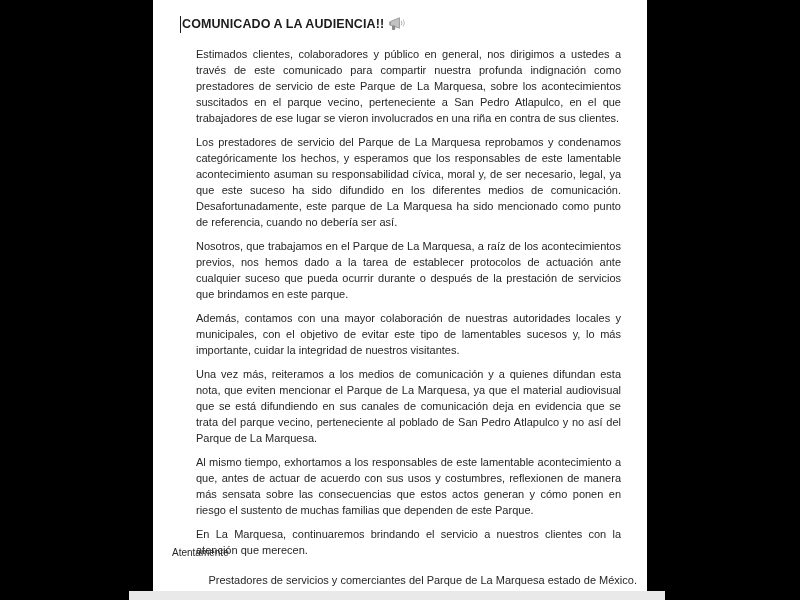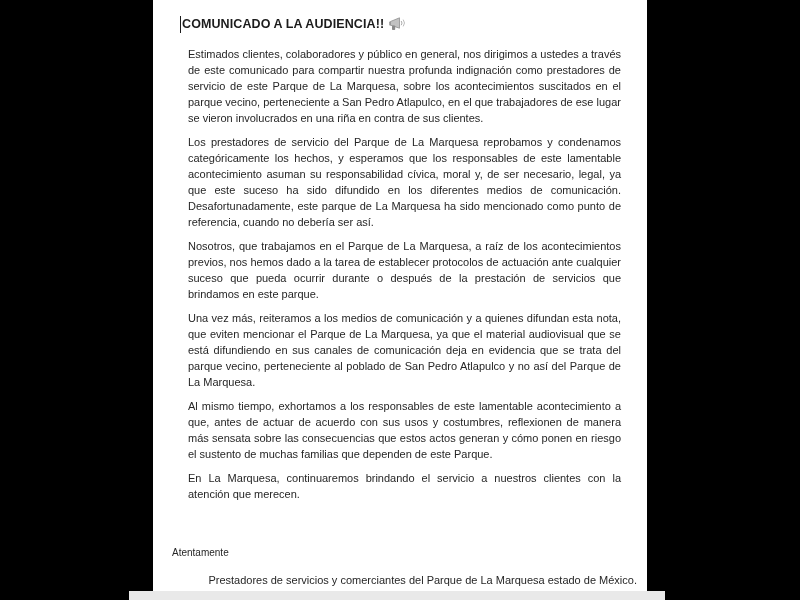--- a/index.html
+++ b/index.html
@@ -55,21 +55,21 @@
   .title-icon {
     margin-left: 5px;
     display: inline-block;
     line-height: 0;
   }
   .body-par {
     font-size: 11px;
     line-height: 16px;
     color: #262626;
     text-align: justify;
-    margin: 0 0 8px 8px;
+    margin: 0 0 8px 16px;
   }
   .closing {
     position: absolute;
     left: 19px;
     right: 26px;
     top: 545px;
     text-align: left;
     font-size: 10px;
     line-height: 16px;
     color: #262626;
@@ -112,20 +112,21 @@
             <rect x="0.2" y="4.6" width="1.8" height="3.8" rx="0.6" fill="#9a9a9a"></rect>
             <path d="M12.2,4 q1.6,2.1 0,4.2" fill="none" stroke="#aaaaaa" stroke-width="1"></path>
             <path d="M14.2,2.6 q2.6,3.4 0,6.8" fill="none" stroke="#bbbbbb" stroke-width="1"></path>
           </svg>
         </span>
       </div>
 
       <p class="body-par">Estimados clientes, colaboradores y público en general, nos dirigimos a ustedes a través de este comunicado para compartir nuestra profunda indignación como prestadores de servicio de este Parque de La Marquesa, sobre los acontecimientos suscitados en el parque vecino, perteneciente a San Pedro Atlapulco, en el que trabajadores de ese lugar se vieron involucrados en una riña en contra de sus clientes.</p>
       <p class="body-par">Los prestadores de servicio del Parque de La Marquesa reprobamos y condenamos categóricamente los hechos, y esperamos que los responsables de este lamentable acontecimiento asuman su responsabilidad cívica, moral y, de ser necesario, legal, ya que este suceso ha sido difundido en los diferentes medios de comunicación. Desafortunadamente, este parque de La Marquesa ha sido mencionado como punto de referencia, cuando no debería ser así.</p>
       <p class="body-par">Nosotros, que trabajamos en el Parque de La Marquesa, a raíz de los acontecimientos previos, nos hemos dado a la tarea de establecer protocolos de actuación ante cualquier suceso que pueda ocurrir durante o después de la prestación de servicios que brindamos en este parque.</p>
+      <p class="body-par">Además, contamos con una mayor colaboración de nuestras autoridades locales y municipales, con el objetivo de evitar este tipo de lamentables sucesos y, lo más importante, cuidar la integridad de nuestros visitantes.</p>
       <p class="body-par">Una vez más, reiteramos a los medios de comunicación y a quienes difundan esta nota, que eviten mencionar el Parque de La Marquesa, ya que el material audiovisual que se está difundiendo en sus canales de comunicación deja en evidencia que se trata del parque vecino, perteneciente al poblado de San Pedro Atlapulco y no así del Parque de La Marquesa.</p>
       <p class="body-par">Al mismo tiempo, exhortamos a los responsables de este lamentable acontecimiento a que, antes de actuar de acuerdo con sus usos y costumbres, reflexionen de manera más sensata sobre las consecuencias que estos actos generan y cómo ponen en riesgo el sustento de muchas familias que dependen de este Parque.</p>
       <p class="body-par">En La Marquesa, continuaremos brindando el servicio a nuestros clientes con la atención que merecen.</p>
 
       <div class="closing">Atentamente</div>
 
       <div class="signature">Prestadores de servicios y comerciantes del Parque de La Marquesa estado de México.</div>
 
     </div>
   </div>

